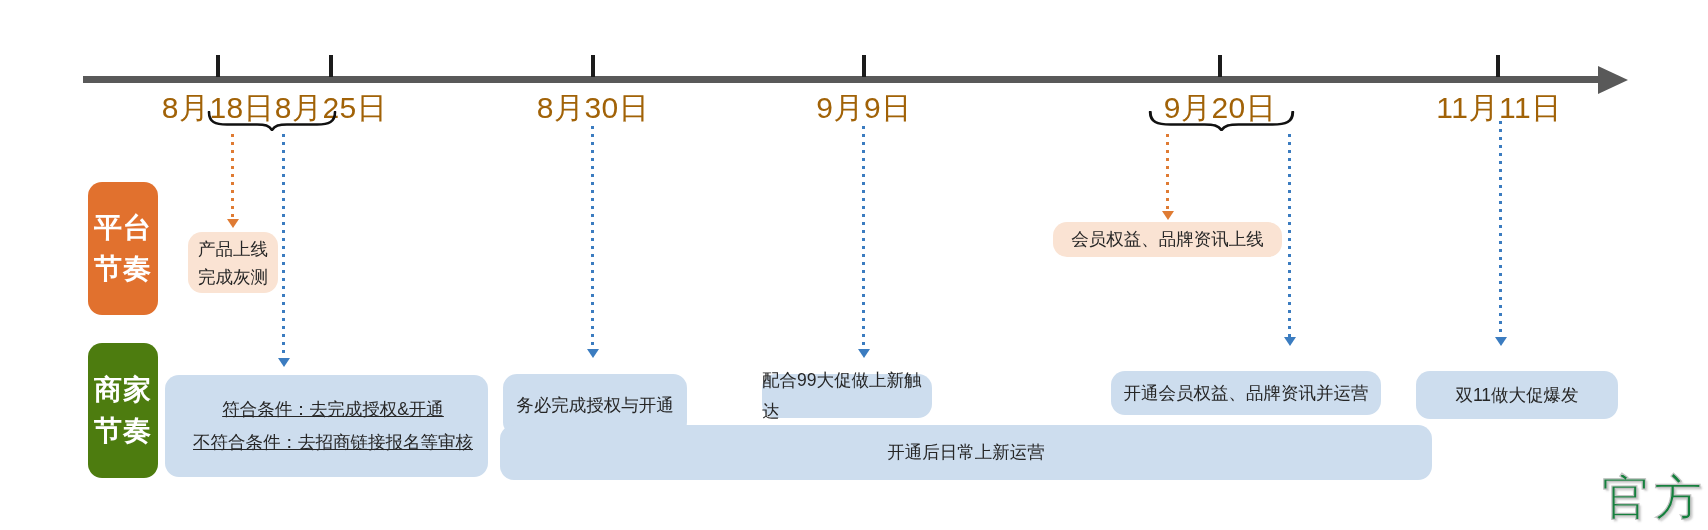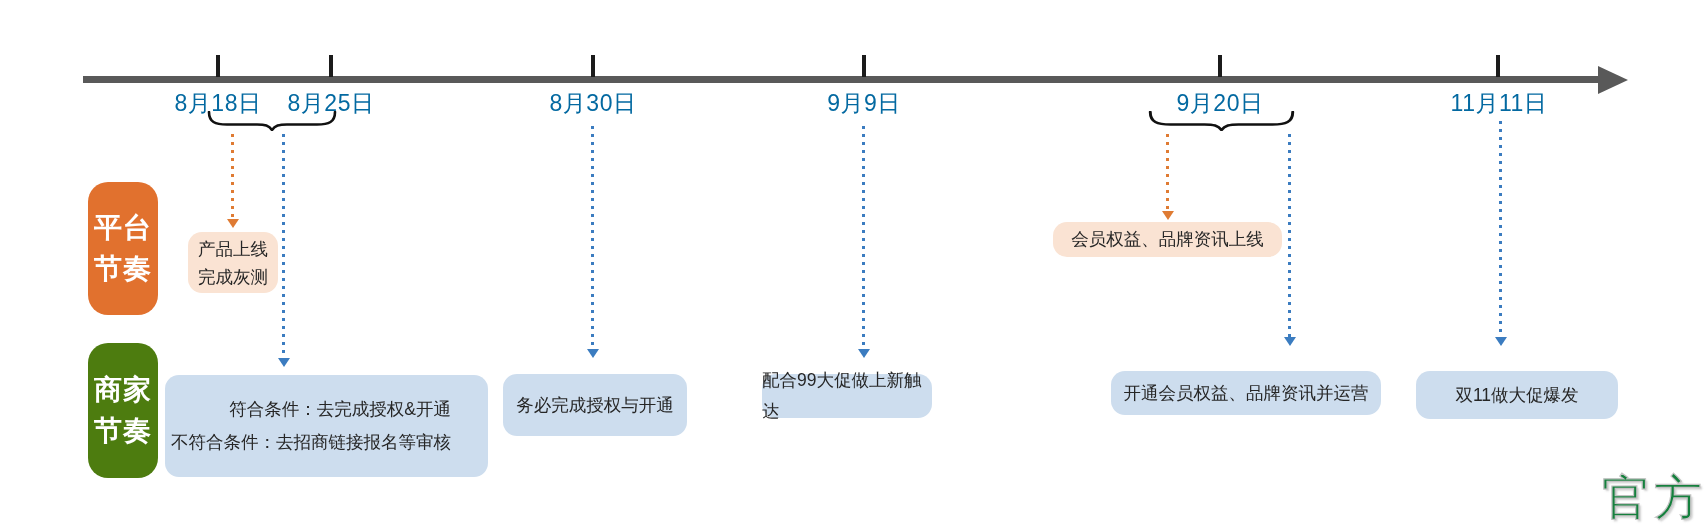--- a/index.html
+++ b/index.html
@@ -9,51 +9,51 @@
   }
   .abs{position:absolute;}
   
   .axis{background:#595959;height:7px;}
   .axis-head{
     width:0;height:0;border-top:14px solid transparent;border-bottom:14px solid transparent;
     border-left:30px solid #595959;
   }
   .tick{width:4px;height:22px;background:#1b1b1b;}
   .date-label{
-    font-size:23px;color:#0369a1;white-space:nowrap;transform:translateX(-50%);
+    font-size:30px;color:#a16207;white-space:nowrap;transform:translateX(-50%);
     letter-spacing:0.5px;
   }
   .brace svg{display:block;width:100%;height:100%;}
   
   .varrow{width:3px;}
   .varrow.blue{background:repeating-linear-gradient(to bottom,#3b7cc0 0 3.5px,transparent 3.5px 8px);}
   .varrow.orange{background:repeating-linear-gradient(to bottom,#df7b33 0 3.5px,transparent 3.5px 8px);}
   .varrow .head{
     position:absolute;left:50%;bottom:-8px;transform:translateX(-50%);
     width:0;height:0;border-left:6px solid transparent;border-right:6px solid transparent;
   }
   .varrow.blue .head{border-top:9px solid #3b7cc0;}
   .varrow.orange .head{border-top:9px solid #df7b33;}
   
   .row-label{
-    width:70px;border-radius:20px;color:#ffffff;font-weight:bold;font-size:28px;
+    width:70px;border-radius:14px;color:#ffffff;font-weight:bold;font-size:28px;
     display:flex;align-items:center;justify-content:center;text-align:center;
     white-space:pre-line;line-height:1.45;letter-spacing:1px;
   }
   .row-label.platform{background:#e1712e;height:133px;}
   .row-label.merchant{background:#4d7c0f;height:135px;}
   
   .ebox{
     border-radius:14px;font-size:17.5px;color:#262626;
     display:flex;align-items:center;justify-content:center;
     white-space:pre-line;box-sizing:border-box;line-height:1.75;
   }
   .ebox.peach{background:#fae3d3;}
   .ebox.blue{background:#cdddee;}
-  .ebox.left-align{justify-content:flex-start;text-align:right;padding-left:6px;padding-right:8px;}
+  .ebox.left-align{justify-content:flex-start;text-align:center;padding-left:28px;padding-right:8px;text-decoration:underline;}
   
   .watermark{
     font-size:48px;color:#15803d;letter-spacing:4px;
     -webkit-text-stroke:1.2px #c3c3c3;
     text-shadow:2px 2px 2px rgba(170,170,170,0.55);
     font-family:"Liberation Sans","DejaVu Sans",sans-serif;
   }
 </style>
 </head>
 <body>
@@ -118,16 +118,17 @@
   <div class="abs ebox peach" style="left:188px;top:232px;width:90px;height:61px;line-height:1.6;">产品上线
 完成灰测</div>
   <div class="abs ebox peach" style="left:1053px;top:222px;width:229px;height:35px;">会员权益、品牌资讯上线</div>
 
   <div class="abs ebox blue left-align" style="left:165px;top:375px;width:323px;height:102px;line-height:1.9;">符合条件：去完成授权&amp;开通
 不符合条件：去招商链接报名等审核</div>
   <div class="abs ebox blue" style="left:503px;top:374px;width:184px;height:62px;">务必完成授权与开通</div>
   <div class="abs ebox blue" style="left:762px;top:374px;width:170px;height:44px;">配合99大促做上新触达</div>
   <div class="abs ebox blue" style="left:1111px;top:371px;width:270px;height:44px;">开通会员权益、品牌资讯并运营</div>
   <div class="abs ebox blue" style="left:1416px;top:371px;width:202px;height:48px;">双11做大促爆发</div>
+  <div class="abs ebox blue" style="left:500px;top:425px;width:932px;height:55px;">开通后日常上新运营</div>
 
   <div class="abs watermark" style="left:1602px;top:466px;">官方</div>
 
 </div>
 
 </body></html>

